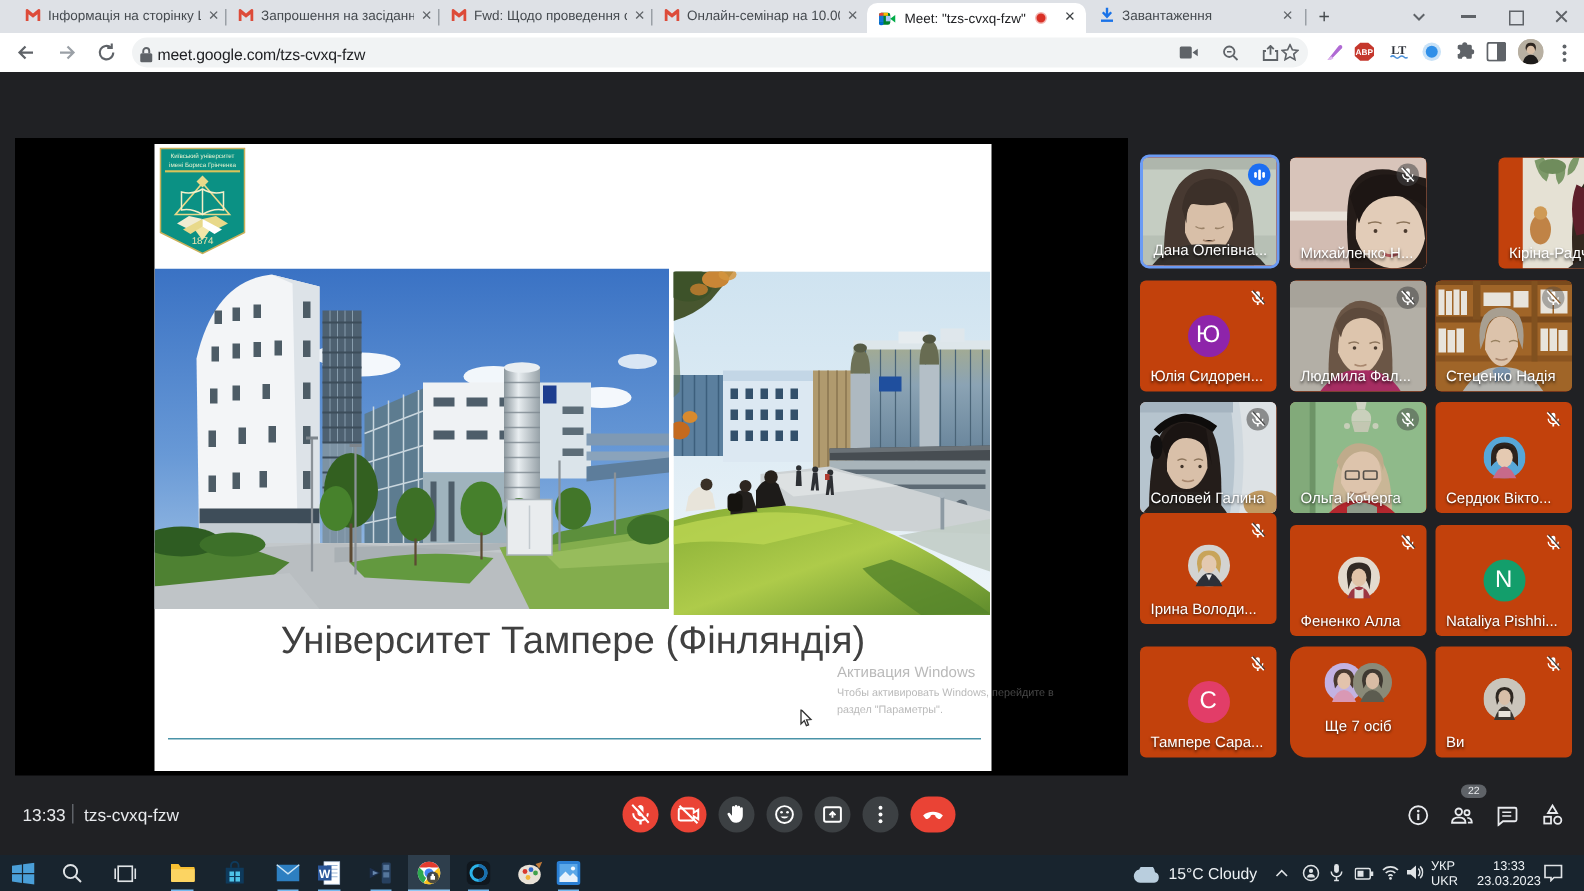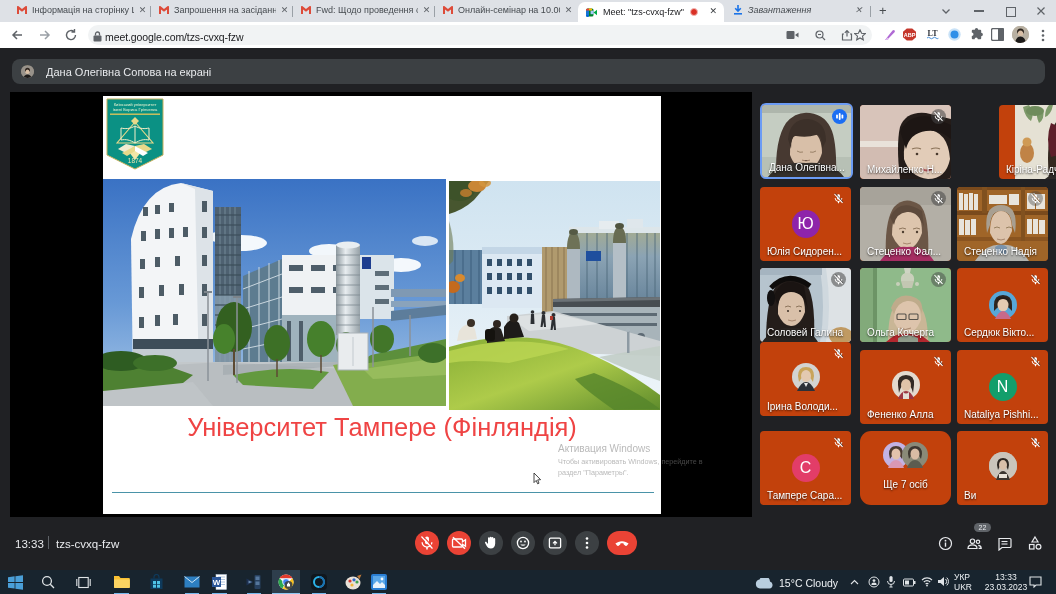--- a/index.html
+++ b/index.html
@@ -14,21 +14,21 @@
   #activetab{position:absolute;left:578px;top:2px;width:146px;height:20px;background:#fff;border-radius:7px 7px 0 0;}
   #toolbar{left:0;top:22px;width:1056px;height:26px;background:#fff;}
   #urlpill{position:absolute;left:88px;top:3px;width:784px;height:20px;border-radius:10px;background:#f1f3f4;}
   #urltext{position:absolute;left:105px;top:8.5px;font-size:10.5px;color:#202124;letter-spacing:-0.1px;}
   
   #meet{left:0;top:48px;width:1056px;height:522px;background:#202124;}
   #notif{position:absolute;left:12px;top:11px;width:1033px;height:25px;background:#3c4043;border-radius:8px;}
   #notif .t{position:absolute;left:34px;top:7px;font-size:11px;color:#e8eaed;}
   #stage{position:absolute;left:10px;top:44px;width:742px;height:425px;background:#000;}
   #slide{position:absolute;left:93px;top:4px;width:558px;height:418px;background:#fff;overflow:hidden;}
-  #slidetitle{position:absolute;left:0;top:317px;width:558px;text-align:center;font-size:25.5px;color:#ef4444;}
+  #slidetitle{position:absolute;left:0;top:317px;width:558px;text-align:center;font-size:25.5px;color:#404040;}
   .wm{position:absolute;color:#808080;opacity:0.55;}
   #blueline{position:absolute;left:9px;top:396px;width:542px;height:1px;background:#4a93a8;}
   
   .tile{position:absolute;width:91px;height:74px;border-radius:4px;background:#c2410c;overflow:hidden;}
   .tile .nm{position:absolute;left:7px;bottom:4px;font-size:10px;color:#fff;white-space:nowrap;text-shadow:0 1px 2px rgba(0,0,0,.8);z-index:5;}
   .letter{position:absolute;left:50%;top:50%;margin:-14px 0 0 -14px;width:28px;height:28px;border-radius:50%;color:#fff;font-size:16px;text-align:center;line-height:28px;}
   .micoff{position:absolute;right:5px;top:4px;width:15px;height:15px;border-radius:50%;z-index:6;}
   
   .cbtn{position:absolute;top:483px;width:24px;height:24px;border-radius:50%;background:#3c4043;}
   .cbtn.red{background:#ea4335;}
@@ -78,21 +78,21 @@
           <path d="M7.5 4.5 L11 1.8 V7.2 Z" fill="#00ac47"></path>
           <path d="M0 2 h3 v5 h-3 Z" fill="#1a73e8" opacity="0.9"></path>
           <path d="M0 2 a1.5 1.5 0 0 1 1.5 -1.5 h1.5 v2 h-3 Z" fill="#ea4335"></path>
           <path d="M0 7 h3 v0.5 a1.5 1.5 0 0 1 -1.5 1.5 q-1.5 0 -1.5 -1.5 Z" fill="#0066da"></path>
           <path d="M3 0.5 h3 v2 h-3 Z" fill="#ffba00"></path>
         </svg>
       <div style="position:absolute;left:25px;top:5px;font-size:9px;color:#202124;white-space:nowrap;">Meet: "tzs-cvxq-fzw"</div>
       <div style="position:absolute;right:26px;top:6px;width:8px;height:8px;border-radius:50%;background:#d93025;border:1.5px solid #f2b8b5;box-sizing:border-box;"></div>
       <div style="position:absolute;right:7px;top:4px;font-size:9px;color:#3c4043;">✕</div>
     </div>
-    <div class="tab" style="left:726px;font-style:italic;">
+    <div class="tab" style="left:726px;">
       <svg style="position:absolute;left:7px;top:5px;" width="10" height="11" viewBox="0 0 10 11">
           <path d="M5 0 V5.5 M2.2 3.2 L5 6.2 L7.8 3.2" stroke="#1a73e8" stroke-width="1.6" fill="none"></path>
           <rect x="1" y="8" width="8" height="1.6" fill="#1a73e8"></rect>
         </svg>
       <div class="ttl">Завантаження</div>
         <div class="tx">✕</div>
     </div>
     <div class="tabsep" style="left:870px;"></div>
     <div style="position:absolute;left:879px;top:3px;font-size:13px;color:#474b4f;">+</div>
     <svg style="position:absolute;left:941px;top:8px;" width="10" height="7" viewBox="0 0 10 7">
@@ -171,31 +171,20 @@
     <svg style="position:absolute;left:1041px;top:7px;" width="4" height="13" viewBox="0 0 4 13">
         <g fill="#5f6368">
           <circle cx="2" cy="2" r="1.3"></circle>
           <circle cx="2" cy="6.5" r="1.3"></circle>
           <circle cx="2" cy="11" r="1.3"></circle>
         </g>
       </svg>
   </div>
 
   <div class="abs" id="meet">
-    <div id="notif">
-      <div style="position:absolute;left:9px;top:6px;width:13px;height:13px;border-radius:50%;overflow:hidden;background:#8a8478;">
-        <svg width="13" height="13" viewBox="0 0 13 13">
-            <rect width="13" height="13" fill="#98928a"></rect>
-            <ellipse cx="6.5" cy="5" rx="2.4" ry="2.9" fill="#d9bfa6"></ellipse>
-            <path d="M4 4.6 Q4 1.8 6.5 1.8 Q9 1.8 9 4.6 L8.7 6 Q8.3 3.4 6.5 3.4 Q4.7 3.4 4.3 6 Z" fill="#2e2620"></path>
-            <path d="M2 13 Q3 8.4 6.5 8.4 Q10 8.4 11 13 Z" fill="#1d1b1a"></path>
-          </svg>
-      </div>
-      <div class="t">Дана Олегівна Сопова на екрані</div>
-    </div>
     <div id="stage">
       <div id="slide">
 
         <svg style="position:absolute;left:3px;top:2px;" width="58" height="73" viewBox="0 0 58 73">
           <path d="M1 1 h56 v56 L29 71 L1 57 Z" fill="#0b9184" stroke="#c9b05a" stroke-width="1"></path>
           <text x="29" y="7.5" font-size="4.2" fill="#e8f3d0" text-anchor="middle" font-family="Liberation Sans">Київський університет</text>
           <text x="29" y="13" font-size="4.2" fill="#e8f3d0" text-anchor="middle" font-family="Liberation Sans">імені Бориса Грінченка</text>
           <rect x="4" y="15.5" width="50" height="1.4" fill="#d9c35a"></rect>
           <path d="M29 19 l4 4 -4 4 -4 -4 Z" fill="#e8d98a"></path>
           <path d="M29 24 L47 45 H11 Z" fill="none" stroke="#e8d98a" stroke-width="1.1"></path>
@@ -619,21 +608,21 @@
           <path d="M26 74 Q24 34 34 20 Q45 8 60 18 Q70 28 68 74 Z" fill="#6b5646"></path>
           <path d="M32 48 Q32 22 47 22 Q62 22 62 46 Q56 62 47 62 Q38 62 32 48 Z" fill="#ddc5ad"></path>
           <path d="M30 30 Q40 10 62 24 L64 40 Q58 24 47 25 Q36 26 34 38 Z" fill="#5d4a3c"></path>
           <path d="M39 42 q4 -2 7 0 M53 42 q4 -2 7 0" stroke="#8d755c" stroke-width="1" fill="none"></path>
           <circle cx="43" cy="45" r="1.2" fill="#4d3e31"></circle>
             <circle cx="57" cy="45" r="1.2" fill="#4d3e31"></circle>
           <path d="M43 56 q4 2 8 0" stroke="#a8876e" stroke-width="1" fill="none"></path>
           <path d="M20 74 Q32 58 47 60 Q64 58 74 74 Z" fill="#a62d62"></path>
 
         </svg>
-        <div class="nm">Стеценко Фал...</div>
+        <div class="nm">Людмила Фал...</div>
         <div class="micoff" style="background:rgba(70,70,70,0.55);"><svg width="15" height="15" viewBox="0 0 15 15">
               <g fill="#fff">
                 <path d="M7.5 3.2c-.8 0-1.4.6-1.4 1.4v2.6c0 .8.6 1.4 1.4 1.4s1.4-.6 1.4-1.4V4.6c0-.8-.6-1.4-1.4-1.4z"></path>
                 <path d="M10.4 7.1c0 1.6-1.3 2.9-2.9 2.9S4.6 8.7 4.6 7.1H3.7c0 1.9 1.4 3.4 3.2 3.7v1.5h1.2v-1.5c1.8-.3 3.2-1.8 3.2-3.7h-.9z"></path>
               </g>
               <line x1="3.5" y1="3" x2="11.5" y2="11.8" stroke="#fff" stroke-width="1.1"></line>
               <line x1="4.3" y1="2.4" x2="12.3" y2="11.2" stroke="#4a4a4a" stroke-width="0.8"></line>
             </svg></div>
       </div>
 

